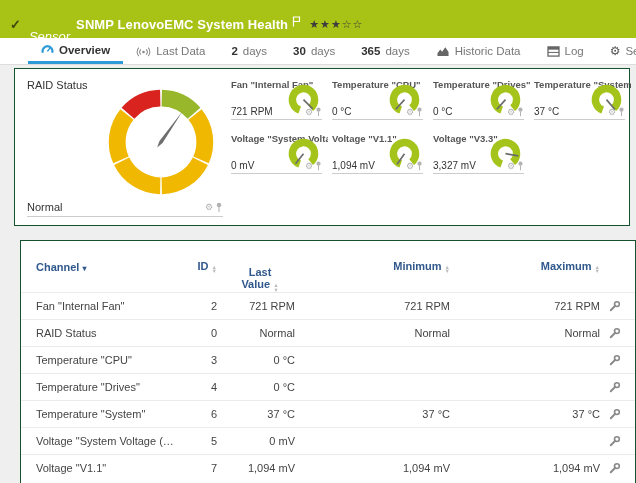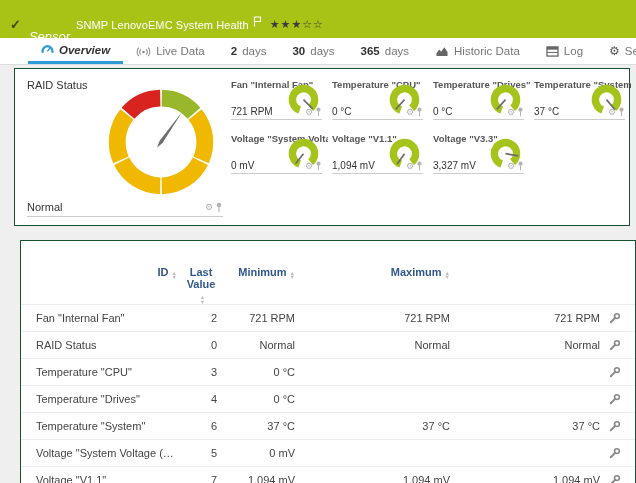--- a/index.html
+++ b/index.html
@@ -4,32 +4,32 @@
 <style>
   * { margin:0; padding:0; box-sizing:border-box; }
   html,body { width:636px; height:483px; overflow:hidden; }
   body { font-family:"Liberation Sans", sans-serif; background:#efefef; position:relative; }
 
   
   .hdr { position:absolute; left:0; top:0; width:636px; height:38px; background:#a8c316; color:#fff; }
   .hdr-line1 { display:flex; align-items:center; padding:5px 0 0 10px; }
   .hdr-check { color:#3f4a10; font-size:13px; font-weight:bold; margin-right:8px; }
   .hdr-kind { font-style:italic; font-size:13px; margin-right:6px;margin-top:24px; }
-  .hdr-title { font-weight:normal; font-size:11px; letter-spacing:.1px; }
+  .hdr-title { font-weight:bold; font-size:13px; letter-spacing:.1px; }
   .hdr-flag { margin-left:4px; margin-top:-6px; }
   .hdr-stars { font-size:11px; color:#3d3d3d; margin-left:8px; letter-spacing:1px; }
   .hdr-ok { font-size:9.5px; font-weight:bold; margin-left:28px; margin-top:1px; }
 
   
   .tabs { position:absolute; left:0; top:38px; width:636px; height:27px; background:#fff;
           border-bottom:1px solid #ddd; display:flex; align-items:stretch; padding-left:28px; }
   .tab { display:flex; align-items:center; gap:5px; font-size:11.5px; color:#777;
          padding:0 13px; cursor:pointer; white-space:nowrap; }
   .tab .num { font-weight:bold; color:#333; }
-  .tab.active { color:#333; font-weight:bold; border-bottom:3px solid #2e9bd6;font-style:italic; }
+  .tab.active { color:#333; font-weight:bold; border-bottom:3px solid #2e9bd6; }
   .tab svg { flex:0 0 auto; }
   .gear-glyph { font-size:12px; color:#555; }
 
   
   .card { position:absolute; background:#fff; border:1px solid #14532d; }
   .overview { left:14px; top:68px; width:616px; height:158px; }
   .raid-title { position:absolute; left:12px; top:10px; font-size:11px; color:#333; }
   .donut { position:absolute; left:87px; top:14px; }
   .raid-foot { position:absolute; left:12px; bottom:8px; width:196px; display:flex;
                align-items:center; border-bottom:1px solid #ccc; padding-bottom:3px; }
@@ -87,21 +87,21 @@
         <path d="M2,10.5 A5.3,5.3 0 1 1 12,10.5" stroke="#2e9bd6" stroke-width="2.4" fill="none"></path>
         <line x1="6.8" y1="9" x2="10.3" y2="4.8" stroke="#2e9bd6" stroke-width="1.6"></line>
       </svg>
     <span>Overview</span>
   </div>
   <div class="tab">
     <svg width="15" height="12" viewBox="0 0 16 12">
         <circle cx="8" cy="7" r="1.4" fill="#888"></circle>
         <path d="M5.2,9.8 a4,4 0 0 1 0-5.6 M10.8,4.2 a4,4 0 0 1 0,5.6 M3,11.5 a6.5,6.5 0 0 1 0-9 M13,2.5 a6.5,6.5 0 0 1 0,9" stroke="#888" stroke-width="1.1" fill="none"></path>
       </svg>
-    <span>Live Data</span>
+    <span>Last Data</span>
   </div>
   <div class="tab">
     <span class="num">2</span>
     <span>days</span>
   </div>
   <div class="tab">
     <span class="num">30</span>
     <span>days</span>
   </div>
   <div class="tab">
@@ -279,20 +279,23 @@
           </span>
       </div>
     </div>
 
   </div>
 </div>
 
 <div class="card tablecard">
 
   <div class="trow head">
+    <div class="tc c1">
+      <span>Channel</span><span class="caret">▾</span>
+    </div>
     <div class="tc r">
       <span>ID</span><span class="sort">
           <span>▲</span>
           <span>▼</span>
         </span>
     </div>
     <div class="tc c3">
       <div>Last</div>
       <div><span>Value</span><span class="sort">
             <span>▲</span>

